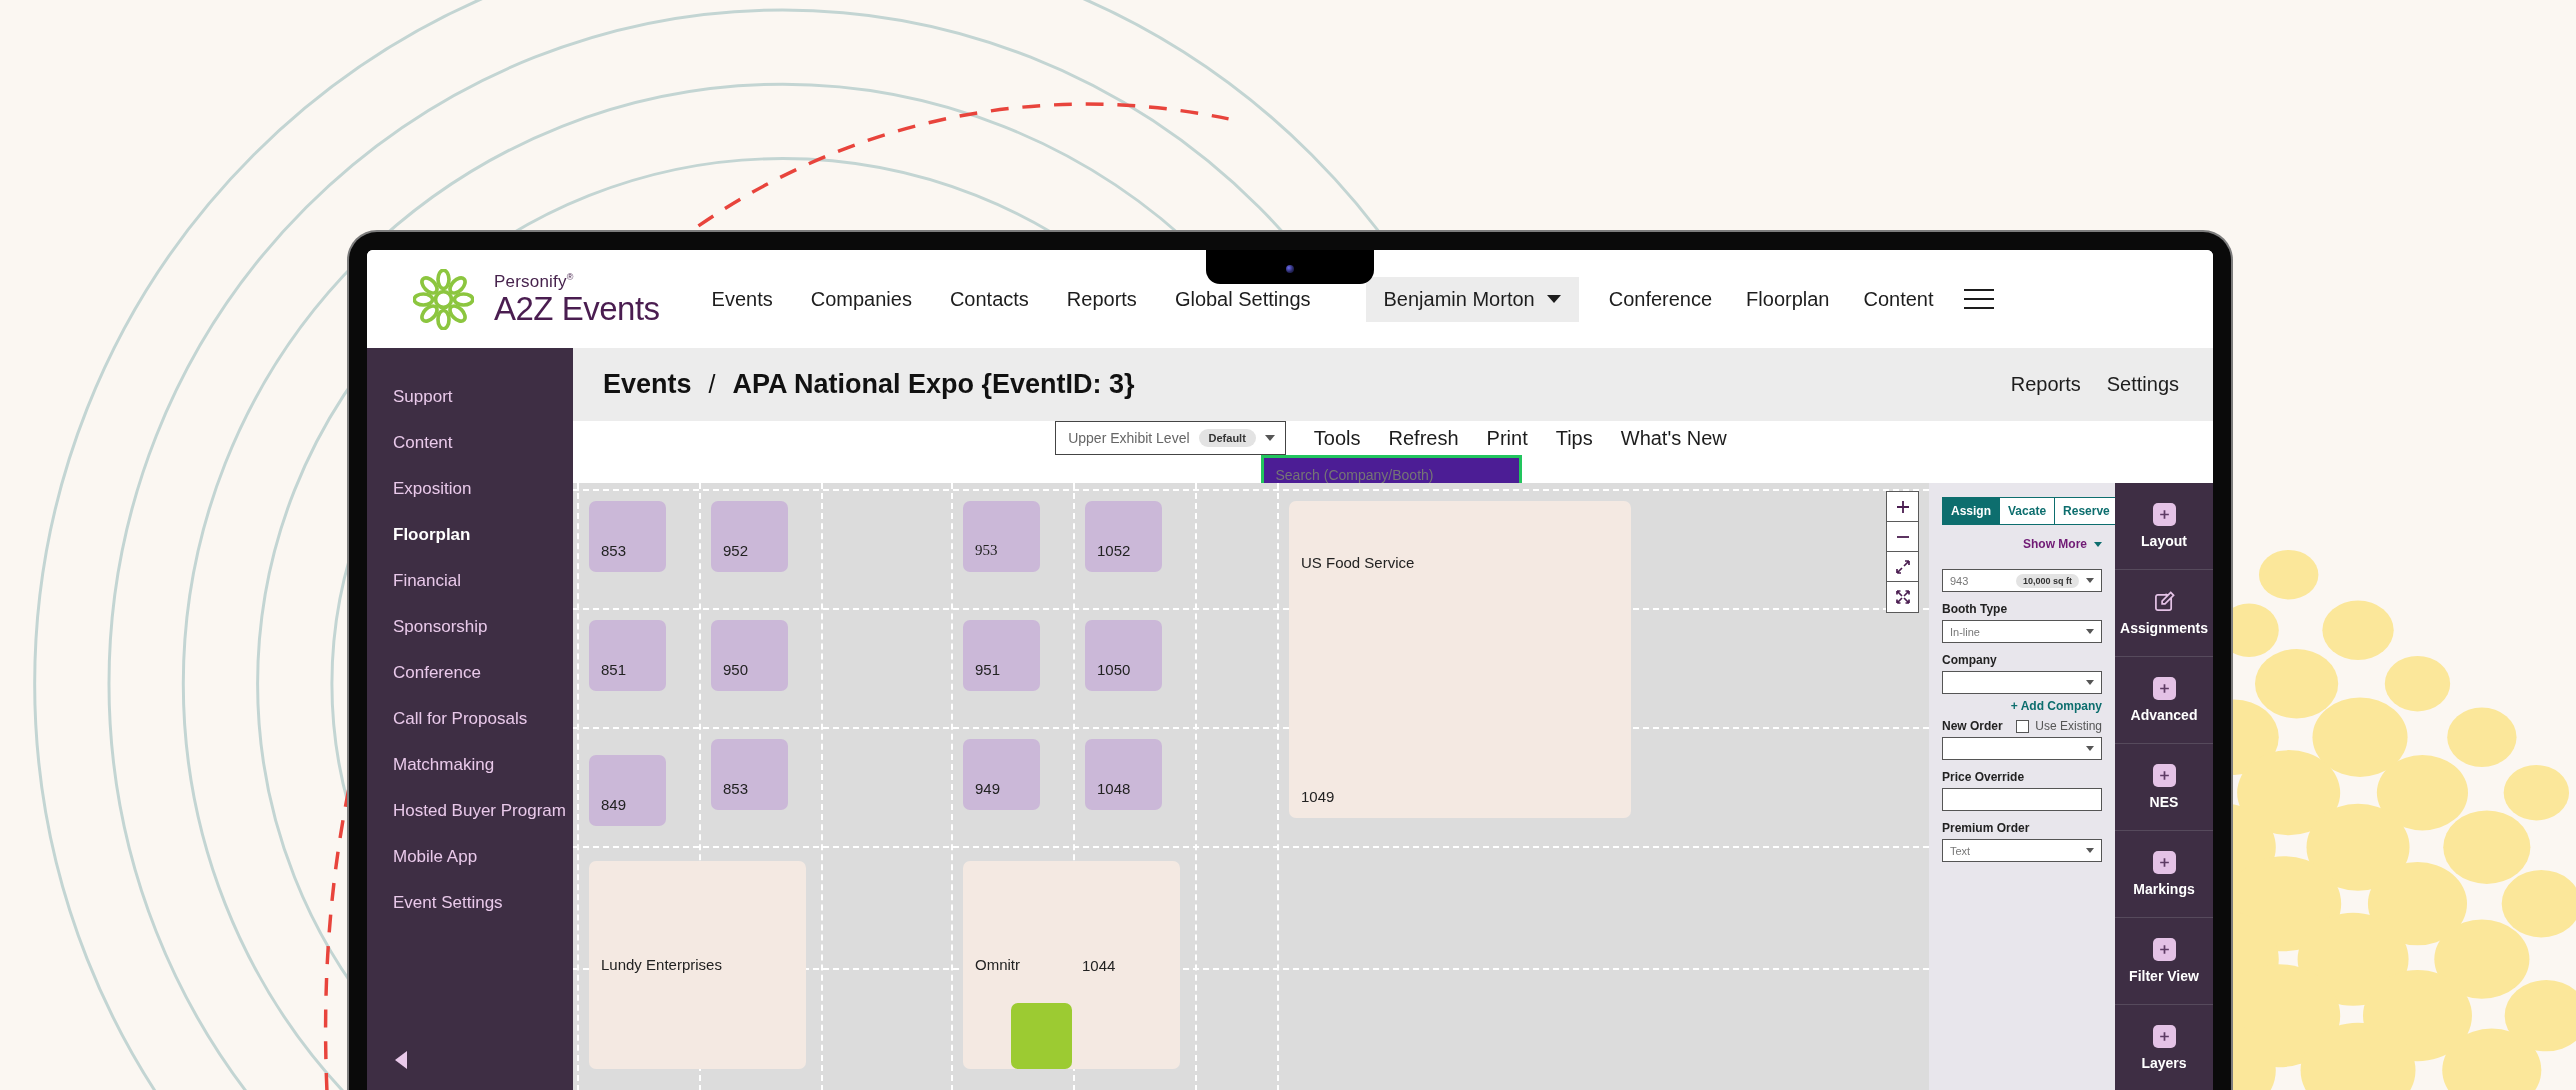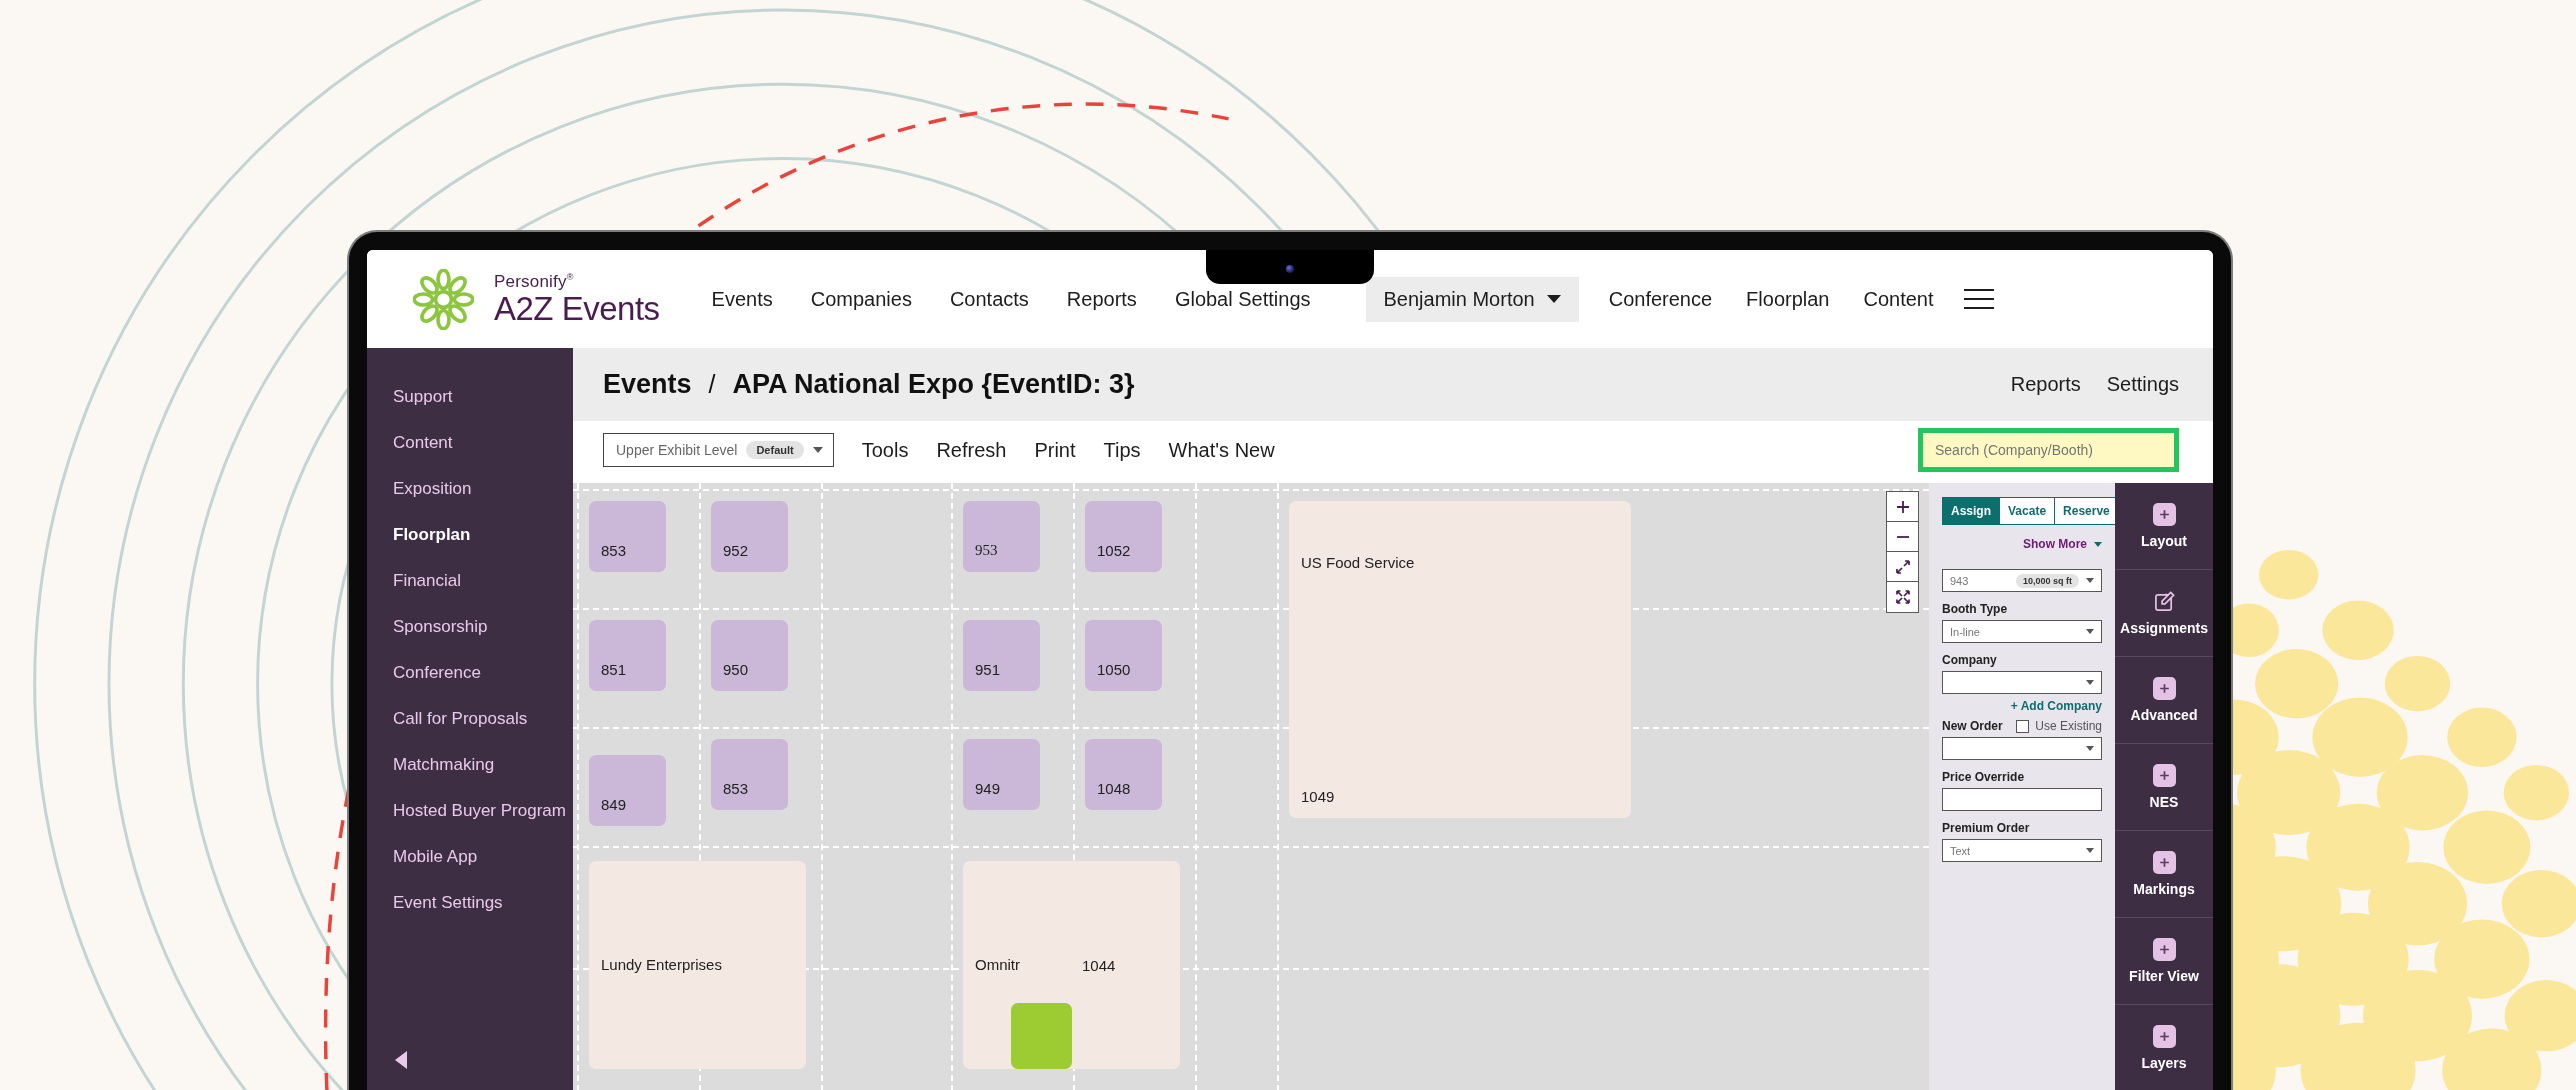--- a/index.html
+++ b/index.html
@@ -99,40 +99,40 @@
   }
   .crumbs { display: flex; align-items: center; gap: 17px; }
   .crumb-root { font-size: 27px; font-weight: 700; color: #111; cursor: pointer; }
   .crumb-sep { font-size: 25px; color: #111; font-weight: 400; }
   .crumb-cur { font-size: 27px; font-weight: 700; color: #111; }
   .crumb-actions { display: flex; gap: 26px; }
   .crumb-act { font-size: 20px; color: #1d1d1d; cursor: pointer; }
 
   .toolbar {
     height: 62px; background: #fff; display: flex; align-items: center;
-    padding: 0 34px 4px 30px; justify-content: space-between;
+    padding: 0 34px 4px 30px; justify-content: space-between; flex-direction: column;
   }
   .toolbar-left { display: flex; align-items: center; gap: 28px; }
   .level-select {
     border: 1px solid #444; display: flex; align-items: center; gap: 9px;
     padding: 7px 10px 7px 12px; cursor: pointer; background: #fff;
   }
   .level-select .lvl { font-size: 14px; color: #666; white-space: nowrap; }
   .pill {
     background: #e3e3e3; border-radius: 11px; padding: 3px 10px;
     font-size: 11px; font-weight: 700; color: #333;
   }
   .mini-caret {
     width: 0; height: 0; border-left: 5px solid transparent;
     border-right: 5px solid transparent; border-top: 6px solid #555;
   }
   .tb-link { font-size: 20px; color: #1d1d1d; cursor: pointer; white-space: nowrap; }
   .searchbox {
-    border: 5px solid #22c55e; padding: 9px 12px; width: 261px;
-    font-size: 14px; color: #888; background: #fef9c3; outline: none;
+    border: 3px solid #22c55e; padding: 9px 12px; width: 261px;
+    font-size: 14px; color: #888; background: #4c1d95; outline: none;
     font-family: "Liberation Sans", sans-serif;
   }
 
   
   .canvasrow { flex: 1; display: flex; min-height: 0; }
 
   .floorplan { flex: 1; position: relative; background: #dcdcdc; overflow: hidden; }
   .grid-line { position: absolute; background: transparent; }
   .grid-v { width: 0; border-left: 2px dashed #fff; }
   .grid-h { height: 0; border-top: 2px dashed #fff; }

